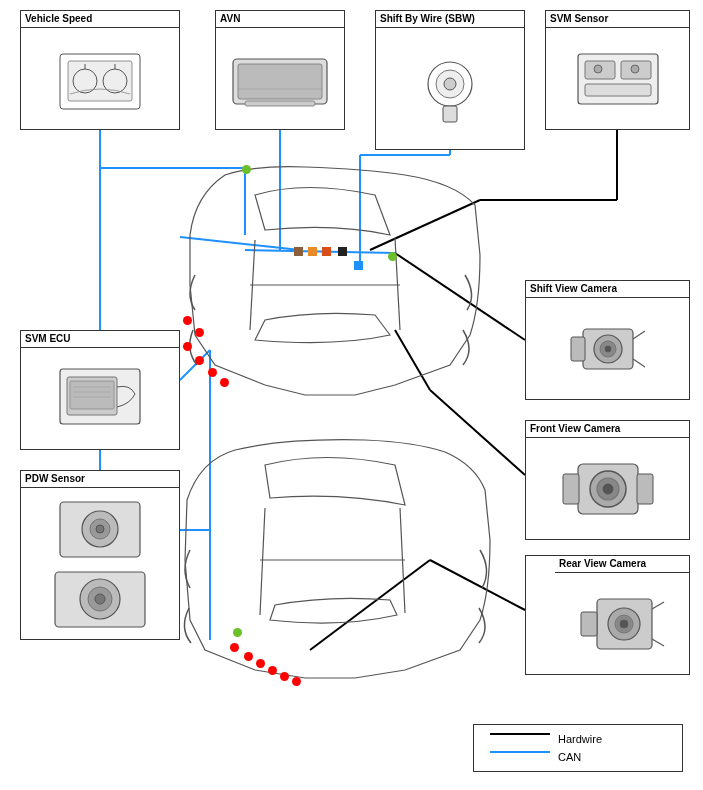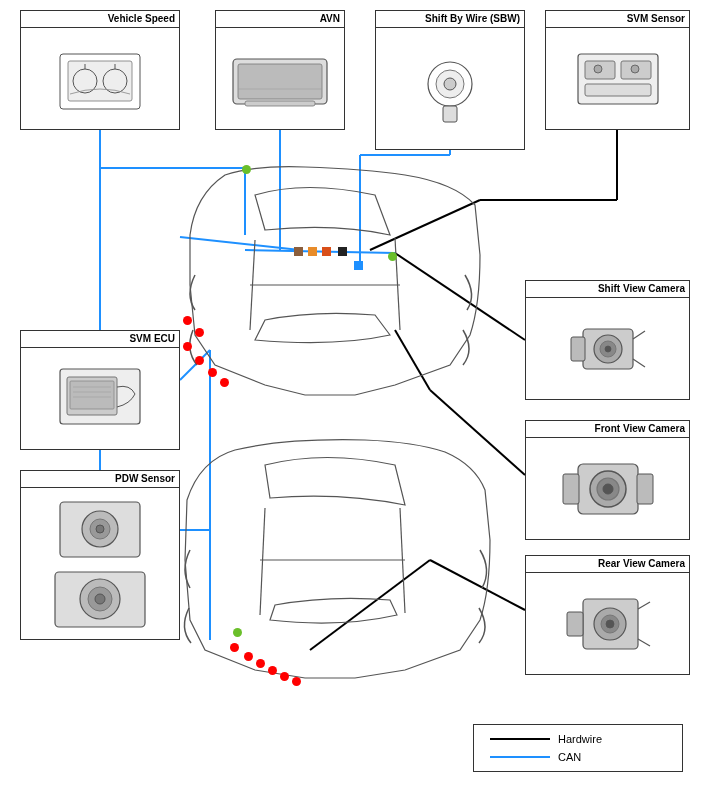--- a/index.html
+++ b/index.html
@@ -20,21 +20,21 @@
       position: absolute;
       border: 1px solid #333;
       background: #fff;
       display: flex;
       flex-direction: column;
       align-items: center;
     }
     .component-label {
       font-size: 10px;
       font-weight: bold;
-      text-align: right;
+      text-align: left;
       padding: 2px 4px;
       line-height: 1.2;
       width: 100%;
       border-bottom: 1px solid #333;
     }
     .component-image {
       flex: 1;
       display: flex;
       align-items: center;
       justify-content: center;
@@ -52,21 +52,21 @@
       position: absolute;
       border: 1px solid #333;
       background: #fff;
       padding: 8px 16px;
       display: flex;
       flex-direction: column;
       gap: 6px;
     }
     .legend-item {
       display: flex;
-      align-items: center;
+      align-items: flex-start;
       gap: 8px;
       font-size: 11px;
     }
     .legend-line {
       width: 60px;
       height: 2px;
     }
     .dot {
       position: absolute;
       border-radius: 50%;
@@ -266,21 +266,21 @@
         <rect x="25" y="15" width="60" height="50" rx="5" stroke="#555" stroke-width="1.2" fill="#ccc"></rect>
         <circle cx="55" cy="40" r="18" stroke="#555" stroke-width="1.5" fill="#aaa"></circle>
         <circle cx="55" cy="40" r="11" stroke="#777" stroke-width="1.2" fill="#888"></circle>
         <circle cx="55" cy="40" r="5" stroke="#555" stroke-width="1" fill="#555"></circle>
         <rect x="10" y="25" width="16" height="30" rx="2" stroke="#555" stroke-width="1" fill="#bbb"></rect>
         <rect x="84" y="25" width="16" height="30" rx="2" stroke="#555" stroke-width="1" fill="#bbb"></rect>
       </svg>
     </div>
   </div>
 
-  <div class="component-box" style="left:525px;top:555px;width:165px;height:120px;">
+  <div class="component-box" style="left:525px;top:555px;width:165px;height:120px;padding-left:29px;">
     <div class="component-label">Rear View Camera</div>
     <div class="component-image">
       <svg width="110" height="80" viewBox="0 0 110 80">
         <rect x="30" y="15" width="55" height="50" rx="4" stroke="#555" stroke-width="1.2" fill="#ccc"></rect>
         <circle cx="57" cy="40" r="16" stroke="#555" stroke-width="1.2" fill="#aaa"></circle>
         <circle cx="57" cy="40" r="9" stroke="#777" stroke-width="1" fill="#888"></circle>
         <circle cx="57" cy="40" r="4" stroke="#555" stroke-width="0.8" fill="#555"></circle>
         <rect x="14" y="28" width="16" height="24" rx="2" stroke="#555" stroke-width="1" fill="#bbb"></rect>
         <line x1="85" y1="25" x2="97" y2="18" stroke="#555" stroke-width="1.2"></line>
         <line x1="85" y1="55" x2="97" y2="62" stroke="#555" stroke-width="1.2"></line>

